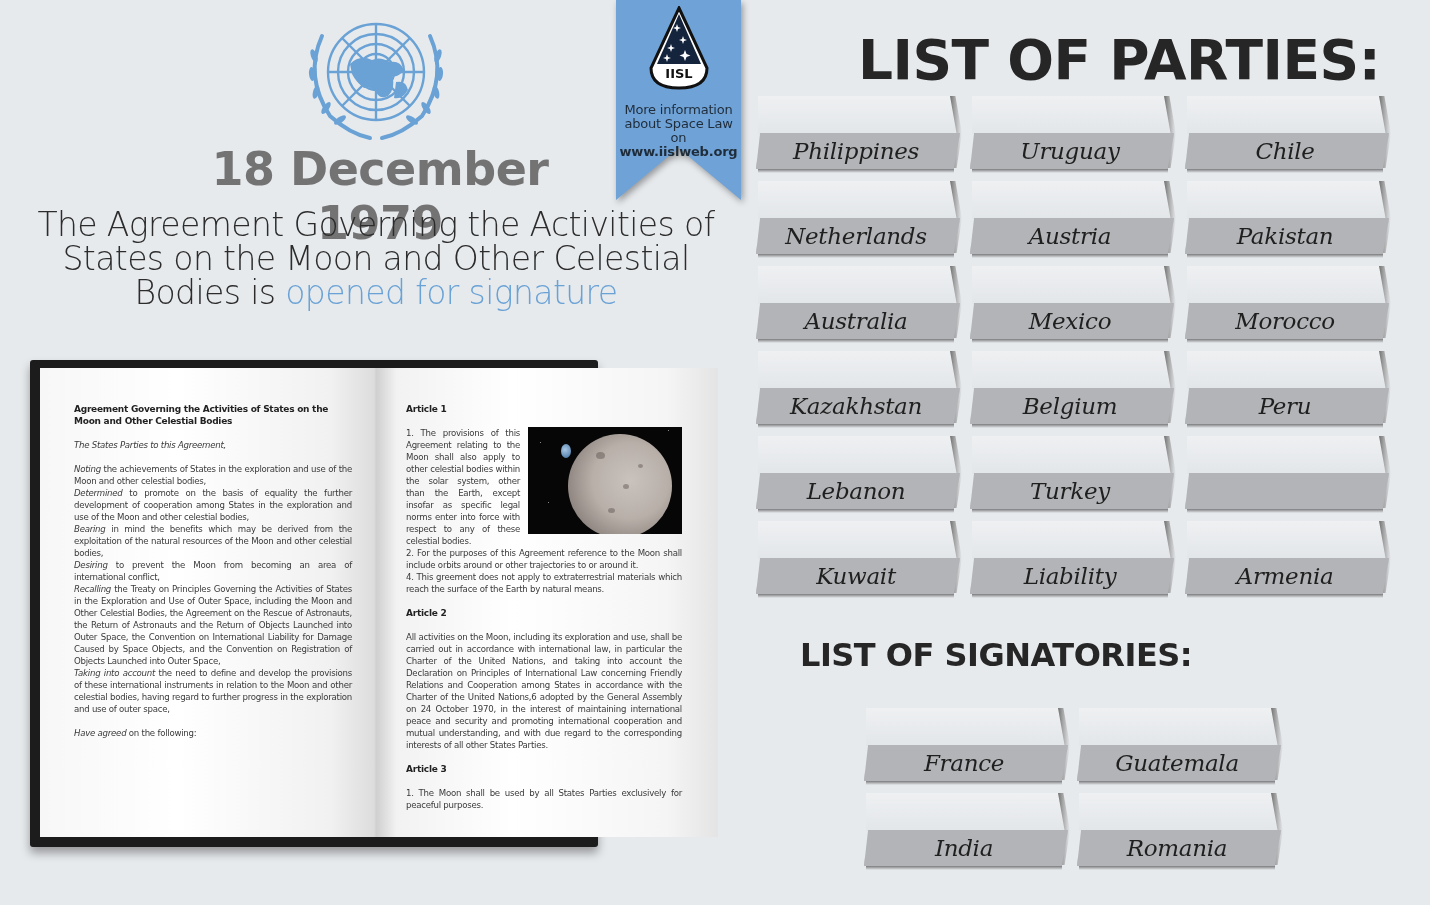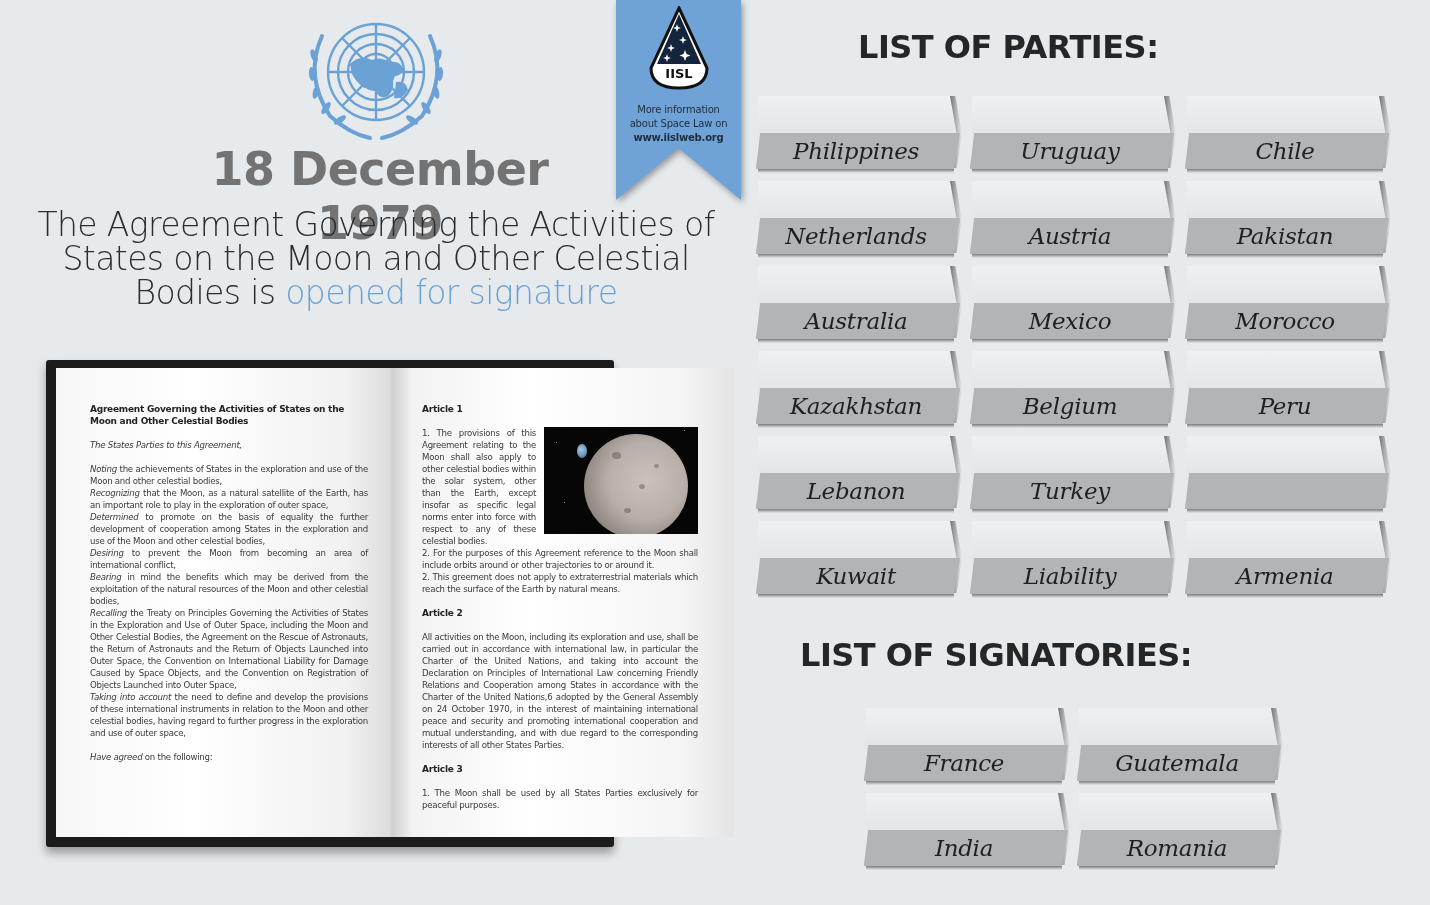--- a/index.html
+++ b/index.html
@@ -20,21 +20,21 @@
     filter: drop-shadow(2px 3px 3px rgba(0,0,0,0.35));
   }
   .ribbon-shape {
     position: absolute; inset: 0;
     background: #6fa3d8;
     clip-path: polygon(0 0, 100% 0, 100% 100%, 50% 74%, 0 100%);
   }
   .ribbon-logo { position: absolute; left: 31px; top: 6px; width: 64px; height: 86px; }
   .ribbon-text {
     position: absolute; left: 0; right: 0; top: 103px;
-    text-align: center; font-size: 10px; line-height: 14px; color: #1f2c3a;
+    text-align: center; font-size: 13px; line-height: 14px; color: #1f2c3a;
     font-family: "DejaVu Sans", sans-serif; letter-spacing: -0.2px;
   }
   .ribbon-text .url { font-weight: bold; display: block; }
 
   
   .headline-date {
     position: absolute; left: 150px; top: 142px; width: 460px;
     font-family: "DejaVu Sans", sans-serif; font-weight: bold;
     font-size: 46px; letter-spacing: -0.5px; color: #737373;
     text-align: center;
@@ -46,21 +46,20 @@
     letter-spacing: -0.6px;
   }
   .headline-desc .accent { color: #6aa2d6; }
 
   
   .book {
     position: absolute; left: 30px; top: 360px; width: 568px; height: 487px;
     background: #1c1c1c;
     border-radius: 3px;
     box-shadow: 0 6px 10px rgba(0,0,0,0.35);
-    margin-left: 16px;
   }
   .page {
     position: absolute; top: 8px; bottom: 10px;
     background: linear-gradient(to right, #f7f7f7 0%, #ffffff 40%, #f1f1f1 85%, #d9d9d9 100%);
   }
   .page-left { left: 10px; width: 342px; }
   .page-right {
     left: 346px; width: 342px;
     background: linear-gradient(to right, #cfcfcf 0%, #f2f2f2 6%, #ffffff 40%, #f5f5f5 85%, #e4e4e4 100%);
   }
@@ -92,21 +91,21 @@
     position: absolute; left: 33px; top: 22px; width: 10px; height: 14px; border-radius: 50%;
     background: radial-gradient(circle at 40% 40%, #a9c7e3, #3f6f9f);
   }
   .moon-photo .star { position: absolute; width: 1px; height: 1px; background: #888; }
 
   
   .list-title {
     position: absolute; font-family: "DejaVu Sans", sans-serif; font-weight: bold;
     color: #262626; letter-spacing: -0.5px; white-space: nowrap;
   }
-  .parties-title { left: 858px; top: 28px; font-size: 32px; }
+  .parties-title { left: 858px; top: 28px; font-size: 55px; }
   .signatories-title { left: 800px; top: 636px; font-size: 32px; }
 
   .tile { position: absolute; width: 210px; height: 80px; }
   .tile .fold {
     position: absolute; left: 2px; top: 0; width: 200px; height: 38px;
     background: linear-gradient(to bottom, #eef0f2, #e3e6e9);
     clip-path: polygon(0 0, 97% 0, 100% 100%, 0 100%);
   }
   .tile .fold-edge {
     position: absolute; left: 194px; top: 0; width: 12px; height: 72px;
@@ -194,24 +193,23 @@
 <div class="headline-desc">
   <span>The Agreement Governing the Activities of States on the Moon and Other Celestial Bodies is </span><span class="accent">opened for signature</span>
 </div>
 
 <div class="book">
   <div class="page page-left">
     <div class="page-content">
       <div class="doc-title">Agreement Governing the Activities of States on the Moon and Other Celestial Bodies</div>
       <div class="italic para-gap">The States Parties to this Agreement,</div>
       <div><span class="italic">Noting</span><span> the achievements of States in the exploration and use of the Moon and other celestial bodies,</span></div>
-      <div><span class="italic">Recognizing</span><span> that the Moon, as a natural satellite of the Earth, has an important role to play in the exploration of outer space,</span></div>
       <div><span class="italic">Determined</span><span> to promote on the basis of equality the further development of cooperation among States in the exploration and use of the Moon and other celestial bodies,</span></div>
+      <div><span class="italic">Bearing</span><span> in mind the benefits which may be derived from the exploitation of the natural resources of the Moon and other celestial bodies,</span></div>
       <div><span class="italic">Desiring</span><span> to prevent the Moon from becoming an area of international conflict,</span></div>
-      <div><span class="italic">Bearing</span><span> in mind the benefits which may be derived from the exploitation of the natural resources of the Moon and other celestial bodies,</span></div>
       <div><span class="italic">Recalling</span><span> the Treaty on Principles Governing the Activities of States in the Exploration and Use of Outer Space, including the Moon and Other Celestial Bodies, the Agreement on the Rescue of Astronauts, the Return of Astronauts and the Return of Objects Launched into Outer Space, the Convention on International Liability for Damage Caused by Space Objects, and the Convention on Registration of Objects Launched into Outer Space,</span></div>
       <div class="para-gap"><span class="italic">Taking into account</span><span> the need to define and develop the provisions of these international instruments in relation to the Moon and other celestial bodies, having regard to further progress in the exploration and use of outer space,</span></div>
       <div><span class="italic">Have agreed</span><span> on the following:</span></div>
     </div>
   </div>
   <div class="page page-right">
     <div class="page-content">
       <div class="article-heading">Article 1</div>
       <div class="art1-wrap">
         <div class="moon-photo">
@@ -221,21 +219,21 @@
           <div class="earth"></div>
           <div class="moon">
             <div class="crater" style="left:28px;top:18px;width:9px;height:7px"></div>
             <div class="crater" style="left:55px;top:50px;width:6px;height:5px"></div>
             <div class="crater" style="left:70px;top:30px;width:5px;height:4px"></div>
             <div class="crater" style="left:40px;top:74px;width:7px;height:5px"></div>
           </div>
         </div>
         <div>1. The provisions of this Agreement relating to the Moon shall also apply to other celestial bodies within the solar system, other than the Earth, except insofar as specific legal norms enter into force with respect to any of these celestial bodies.</div>
         <div>2. For the purposes of this Agreement reference to the Moon shall include orbits around or other trajectories to or around it.</div>
-        <div class="para-gap">2. This greement does not apply to extraterrestrial materials which reach the surface of the Earth by natural means.</div>
+        <div class="para-gap">4. This greement does not apply to extraterrestrial materials which reach the surface of the Earth by natural means.</div>
       </div>
       <div class="article-heading">Article 2</div>
       <div class="para-gap">All activities on the Moon, including its exploration and use, shall be carried out in accordance with international law, in particular the Charter of the United Nations, and taking into account the Declaration on Principles of International Law concerning Friendly Relations and Cooperation among States in accordance with the Charter of the United Nations,6 adopted by the General Assembly on 24 October 1970, in the interest of maintaining international peace and security and promoting international cooperation and mutual understanding, and with due regard to the corresponding interests of all other States Parties.</div>
       <div class="article-heading">Article 3</div>
       <div>1. The Moon shall be used by all States Parties exclusively for peaceful purposes.</div>
     </div>
   </div>
 </div>
 
 <div class="list-title parties-title">LIST OF PARTIES:</div>

